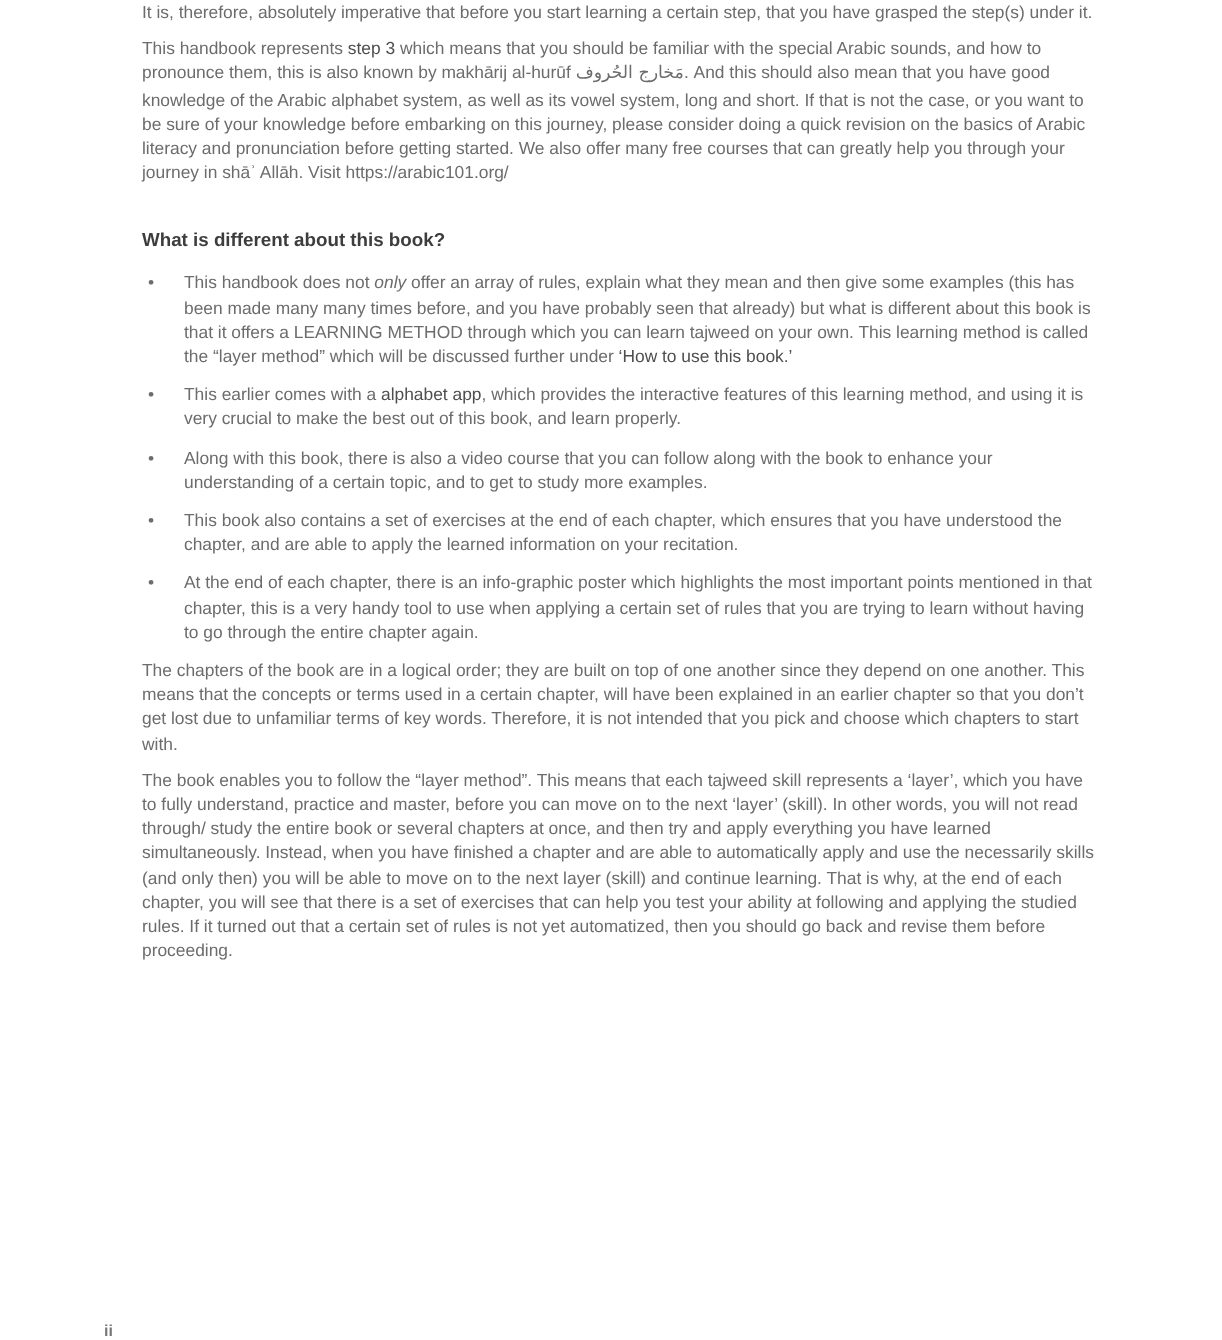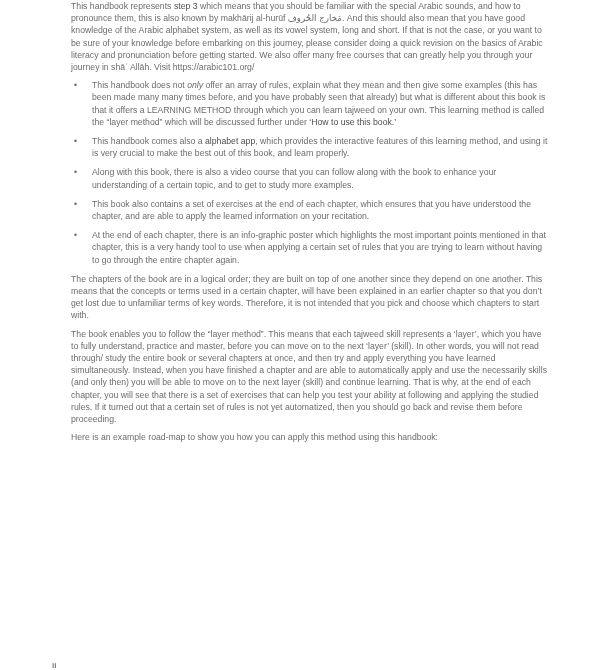--- a/index.html
+++ b/index.html
@@ -55,34 +55,36 @@
     color: #77787a;
     font-weight: bold;
   }
 </style>
 </head>
 <body>
 
 <div class="page">
   <main class="content">
 
+    <p class="body">It is, therefore, absolutely imperative that before you start learning a certain step, that you have grasped the step(s) under it.</p>
 
     <p class="body"><span>This handbook represents </span><strong>step 3</strong><span> which means that you should be familiar with the special Arabic sounds, and how to pronounce them, this is also known by makhārij al-hurūf </span><span class="arabic">مَخارج الحُروف</span><span>. And this should also mean that you have good knowledge of the Arabic alphabet system, as well as its vowel system, long and short. If that is not the case, or you want to be sure of your knowledge before embarking on this journey, please consider doing a quick revision on the basics of Arabic literacy and pronunciation before getting started. We also offer many free courses that can greatly help you through your journey in shāʾ Allāh. Visit </span><span class="url">https://arabic101.org/</span></p>
 
+    <h2 class="heading">What is different about this book?</h2>
 
     <div class="bullets">
 
       <div class="bullet">
         <span class="marker">•</span>
         <p class="body"><span>This handbook does not </span><em>only</em><span> offer an array of rules, explain what they mean and then give some examples (this has been made many many times before, and you have probably seen that already) but what is different about this book is that it offers a LEARNING METHOD through which you can learn tajweed on your own. This learning method is called the “layer method” which will be discussed further under </span><strong>‘How to use this book.’</strong></p>
       </div>
 
       <div class="bullet">
         <span class="marker">•</span>
-        <p class="body"><span>This handbook comes also a </span><strong>alphabet app</strong><span>, which provides the interactive features of this learning method, and using it is very crucial to make the best out of this book, and learn properly.</span></p>
+        <p class="body"><span>This earlier comes with a </span><strong>alphabet app</strong><span>, which provides the interactive features of this learning method, and using it is very crucial to make the best out of this book, and learn properly.</span></p>
       </div>
 
       <div class="bullet">
         <span class="marker">•</span>
         <p class="body"><span>Along with this book, there is also a video course that you can follow along with the book to enhance your understanding of a certain topic, and to get to study more examples.</span></p>
       </div>
 
       <div class="bullet">
         <span class="marker">•</span>
         <p class="body"><span>This book also contains a set of exercises at the end of each chapter, which ensures that you have understood the chapter, and are able to apply the learned information on your recitation.</span></p>
@@ -91,18 +93,17 @@
       <div class="bullet">
         <span class="marker">•</span>
         <p class="body"><span>At the end of each chapter, there is an info-graphic poster which highlights the most important points mentioned in that chapter, this is a very handy tool to use when applying a certain set of rules that you are trying to learn without having to go through the entire chapter again.</span></p>
       </div>
 
     </div>
 
 
     <p class="body">The chapters of the book are in a logical order; they are built on top of one another since they depend on one another. This means that the concepts or terms used in a certain chapter, will have been explained in an earlier chapter so that you don’t get lost due to unfamiliar terms of key words. Therefore, it is not intended that you pick and choose which chapters to start with.</p>
     <p class="body">The book enables you to follow the “layer method”. This means that each tajweed skill represents a ‘layer’, which you have to fully understand, practice and master, before you can move on to the next ‘layer’ (skill). In other words, you will not read through/ study the entire book or several chapters at once, and then try and apply everything you have learned simultaneously. Instead, when you have finished a chapter and are able to automatically apply and use the necessarily skills (and only then) you will be able to move on to the next layer (skill) and continue learning. That is why, at the end of each chapter, you will see that there is a set of exercises that can help you test your ability at following and applying the studied rules. If it turned out that a certain set of rules is not yet automatized, then you should go back and revise them before proceeding.</p>
-    <p class="body">Here is an example road-map to show you how you can apply this method using this handbook:</p>
 
   </main>
 
   <span class="pagenum">ii</span>
 </div>
 
 </body></html>

